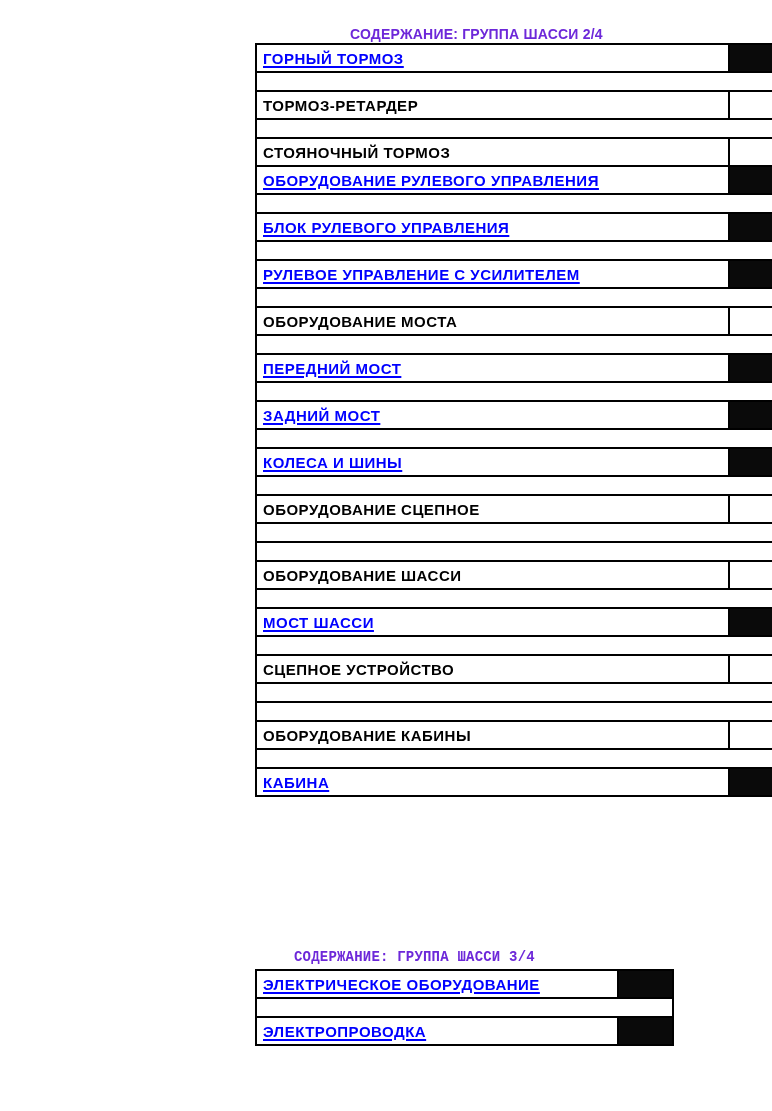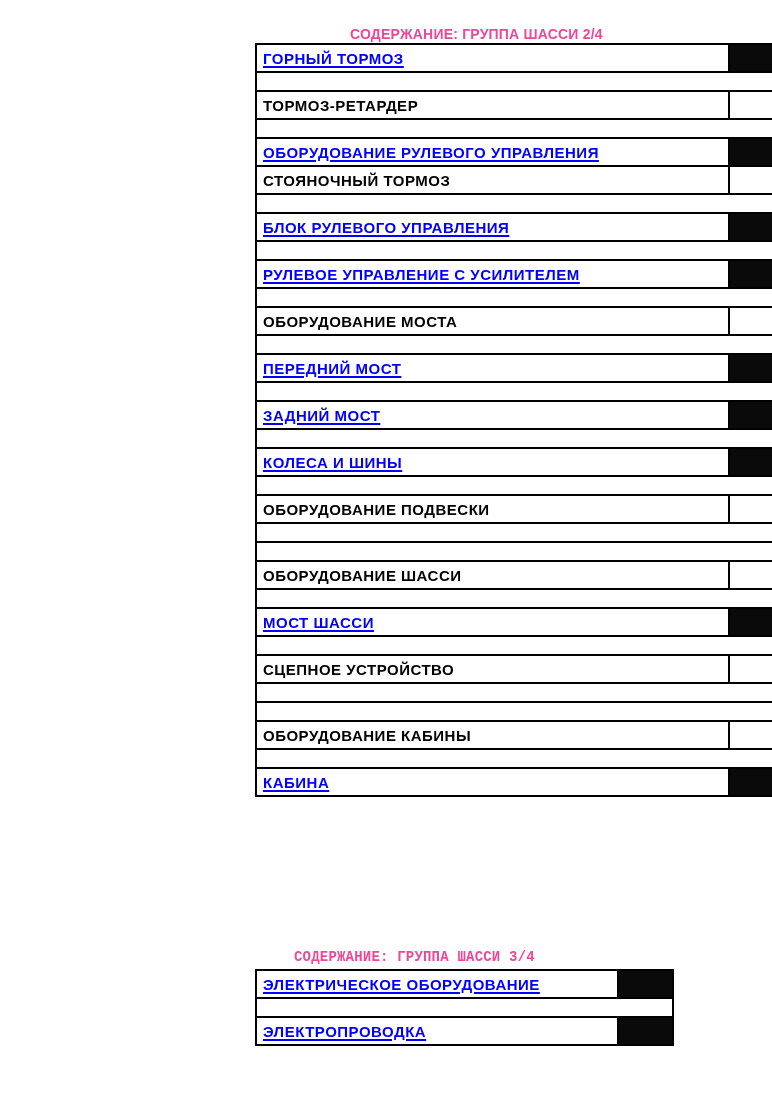--- a/index.html
+++ b/index.html
@@ -9,21 +9,21 @@
     width:772px;
     height:1111px;
     background:#ffffff;
     font-family:"Liberation Sans", sans-serif;
     overflow:hidden;
   }
   .toc-title {
     position:absolute;
     font-size:14px;
     font-weight:bold;
-    color:#ec4899;
+    color:#6d28d9;
     letter-spacing:0.2px;
     white-space:nowrap;
   }
   #title-0 { left:350px; top:26px; }
   #title-1 { left:294px; top:949px;font-family:Liberation Mono, monospace; }
   .toc-table {
     position:absolute;
     background:#ffffff;
     border:2px solid var(--border, #000);
     border-bottom:none;
@@ -75,26 +75,26 @@
         <a class="toc-label" href="#">ГОРНЫЙ ТОРМОЗ</a>
         <div class="toc-marker filled"></div>
       </div>
       <div class="toc-spacer"></div>
       <div class="toc-row">
         <div class="toc-label">ТОРМОЗ-РЕТАРДЕР</div>
         <div class="toc-marker"></div>
       </div>
       <div class="toc-spacer"></div>
       <div class="toc-row">
+        <div class="toc-label">СТОЯНОЧНЫЙ ТОРМОЗ</div>
+        <div class="toc-marker"></div>
+      </div>
+      <div class="toc-row">
         <a class="toc-label" href="#">ОБОРУДОВАНИЕ РУЛЕВОГО УПРАВЛЕНИЯ</a>
         <div class="toc-marker filled"></div>
-      </div>
-      <div class="toc-row">
-        <div class="toc-label">СТОЯНОЧНЫЙ ТОРМОЗ</div>
-        <div class="toc-marker"></div>
       </div>
       <div class="toc-spacer"></div>
       <div class="toc-row">
         <a class="toc-label" href="#">БЛОК РУЛЕВОГО УПРАВЛЕНИЯ</a>
         <div class="toc-marker filled"></div>
       </div>
       <div class="toc-spacer"></div>
       <div class="toc-row">
         <a class="toc-label" href="#">РУЛЕВОЕ УПРАВЛЕНИЕ С УСИЛИТЕЛЕМ</a>
         <div class="toc-marker filled"></div>
@@ -114,21 +114,21 @@
         <a class="toc-label" href="#">ЗАДНИЙ МОСТ</a>
         <div class="toc-marker filled"></div>
       </div>
       <div class="toc-spacer"></div>
       <div class="toc-row">
         <a class="toc-label" href="#">КОЛЕСА И ШИНЫ</a>
         <div class="toc-marker filled"></div>
       </div>
       <div class="toc-spacer"></div>
       <div class="toc-row">
-        <div class="toc-label">ОБОРУДОВАНИЕ ПОДВЕСКИ</div>
+        <div class="toc-label">ОБОРУДОВАНИЕ СЦЕПНОЕ</div>
         <div class="toc-marker"></div>
       </div>
       <div class="toc-spacer"></div>
       <div class="toc-spacer"></div>
       <div class="toc-row">
         <div class="toc-label">ОБОРУДОВАНИЕ ШАССИ</div>
         <div class="toc-marker"></div>
       </div>
       <div class="toc-spacer"></div>
       <div class="toc-row">

